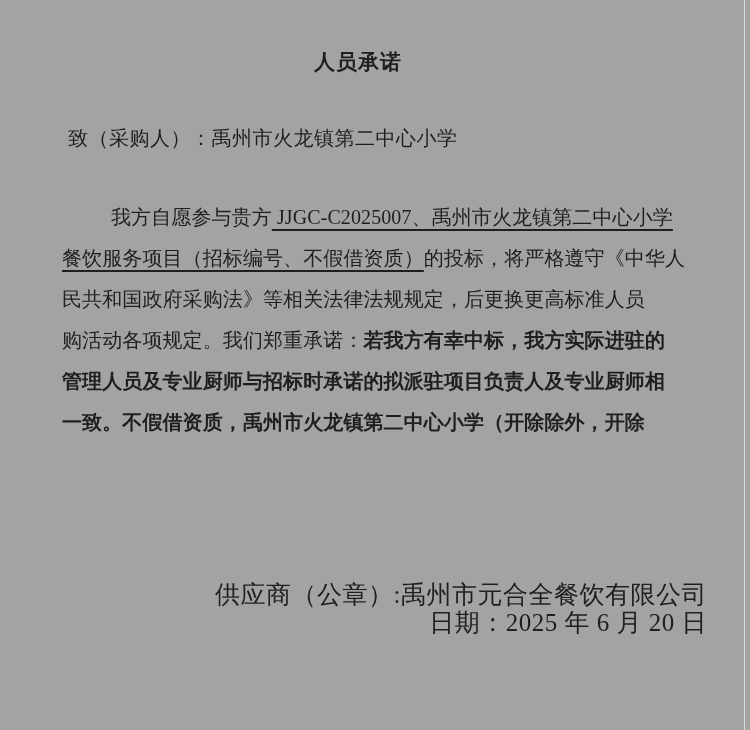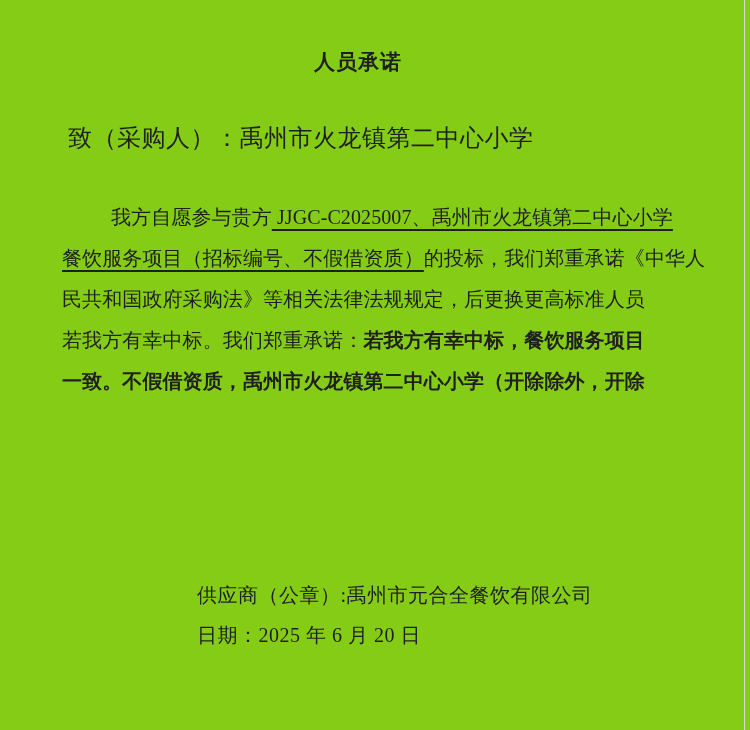--- a/index.html
+++ b/index.html
@@ -4,21 +4,21 @@
 <style>
   html, body {
     margin: 0;
     padding: 0;
     background: #ffffff;
   }
   .page {
     position: relative;
     width: 750px;
     height: 730px;
-    background: #84cc16;
+    background: #a3a3a3;
     overflow: hidden;
     font-family: "Liberation Serif", "DejaVu Serif", serif;
     color: #1f1f1f;
   }
   .edge-line {
     position: absolute;
     top: 0;
     left: 744px;
     width: 1px;
     height: 730px;
@@ -32,21 +32,21 @@
     text-align: center;
     font-size: 21px;
     font-weight: 700;
     letter-spacing: 1px;
     white-space: pre;
   }
   .salutation {
     position: absolute;
     top: 124px;
     left: 68px;
-    font-size: 24px;
+    font-size: 20px;
     line-height: 28px;
     letter-spacing: 0.5px;
     white-space: pre;
   }
   .body-block {
     position: absolute;
     top: 197px;
     left: 62px;
     width: 640px;
     font-size: 20px;
@@ -65,46 +65,47 @@
     text-decoration-thickness: 1.5px;
     text-underline-offset: 5px;
     text-decoration-color: #1f1f1f;
   }
   .b {
     font-weight: 700;
   }
   .signature-block {
     position: absolute;
     top: 581px;
-    left: 197px;
-    font-size: 20px;
+    left: 215px;
+    font-size: 25px;
     line-height: 28px;
     letter-spacing: 0.5px;
   }
   .sig-line {
     white-space: pre;
   }
   .sig-line.date {
-    margin-top: 12px;
+    text-align: right;
   }
 </style>
 </head>
 <body>
 
 <div class="page">
 
   <div class="doc-title">人员承诺</div>
 
   <div class="salutation">致（采购人）：禹州市火龙镇第二中心小学</div>
 
   <div class="body-block">
     <div class="line first"><span>我方自愿参与贵方</span><span class="u"> JJGC-C2025007、禹州市火龙镇第二中心小学</span></div>
-    <div class="line"><span class="u">餐饮服务项目（招标编号、不假借资质）</span><span>的投标，我们郑重承诺《中华人</span></div>
+    <div class="line"><span class="u">餐饮服务项目（招标编号、不假借资质）</span><span>的投标，将严格遵守《中华人</span></div>
     <div class="line">民共和国政府采购法》等相关法律法规规定，后更换更高标准人员</div>
-    <div class="line"><span>若我方有幸中标。我们郑重承诺：</span><span class="b">若我方有幸中标，餐饮服务项目</span></div>
+    <div class="line"><span>购活动各项规定。我们郑重承诺：</span><span class="b">若我方有幸中标，我方实际进驻的</span></div>
+    <div class="line b">管理人员及专业厨师与招标时承诺的拟派驻项目负责人及专业厨师相</div>
     <div class="line b">一致。不假借资质，禹州市火龙镇第二中心小学（开除除外，开除</div>
   </div>
 
   <div class="signature-block">
     <div class="sig-line">供应商（公章）:禹州市元合全餐饮有限公司</div>
     <div class="sig-line date">日期：2025 年 6 月 20 日</div>
   </div>
 
   <div class="edge-line"></div>
 

